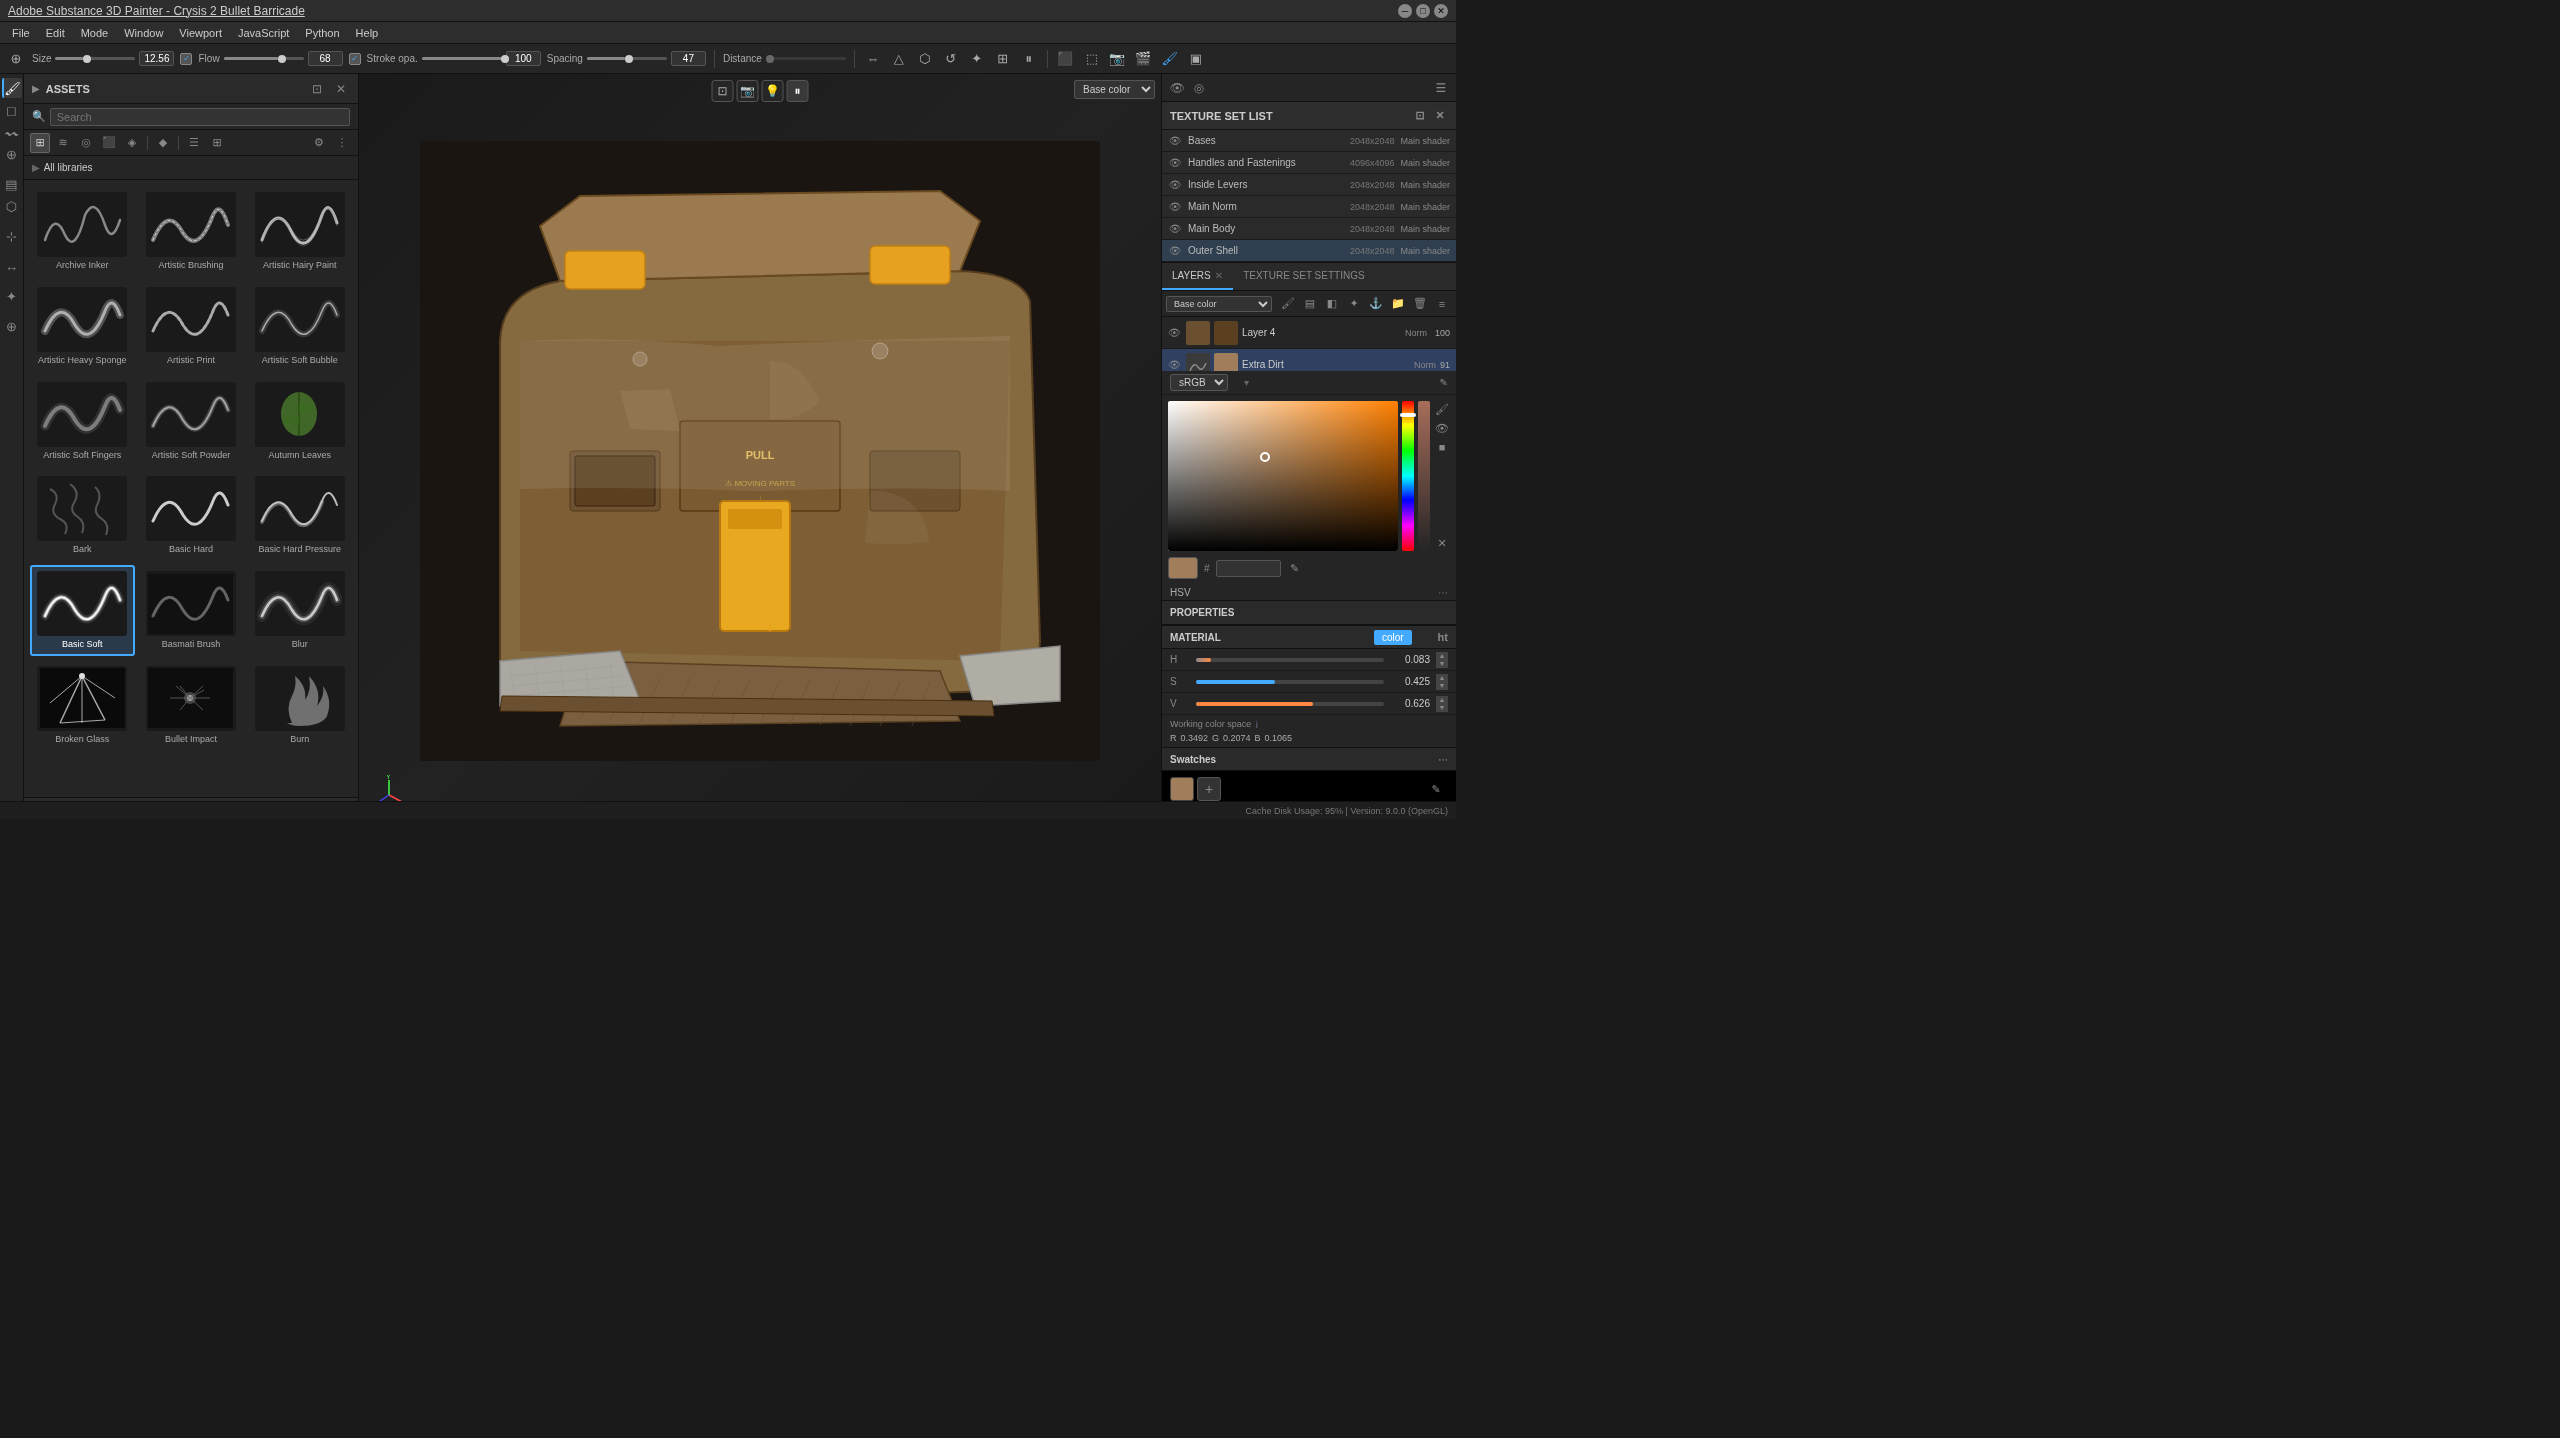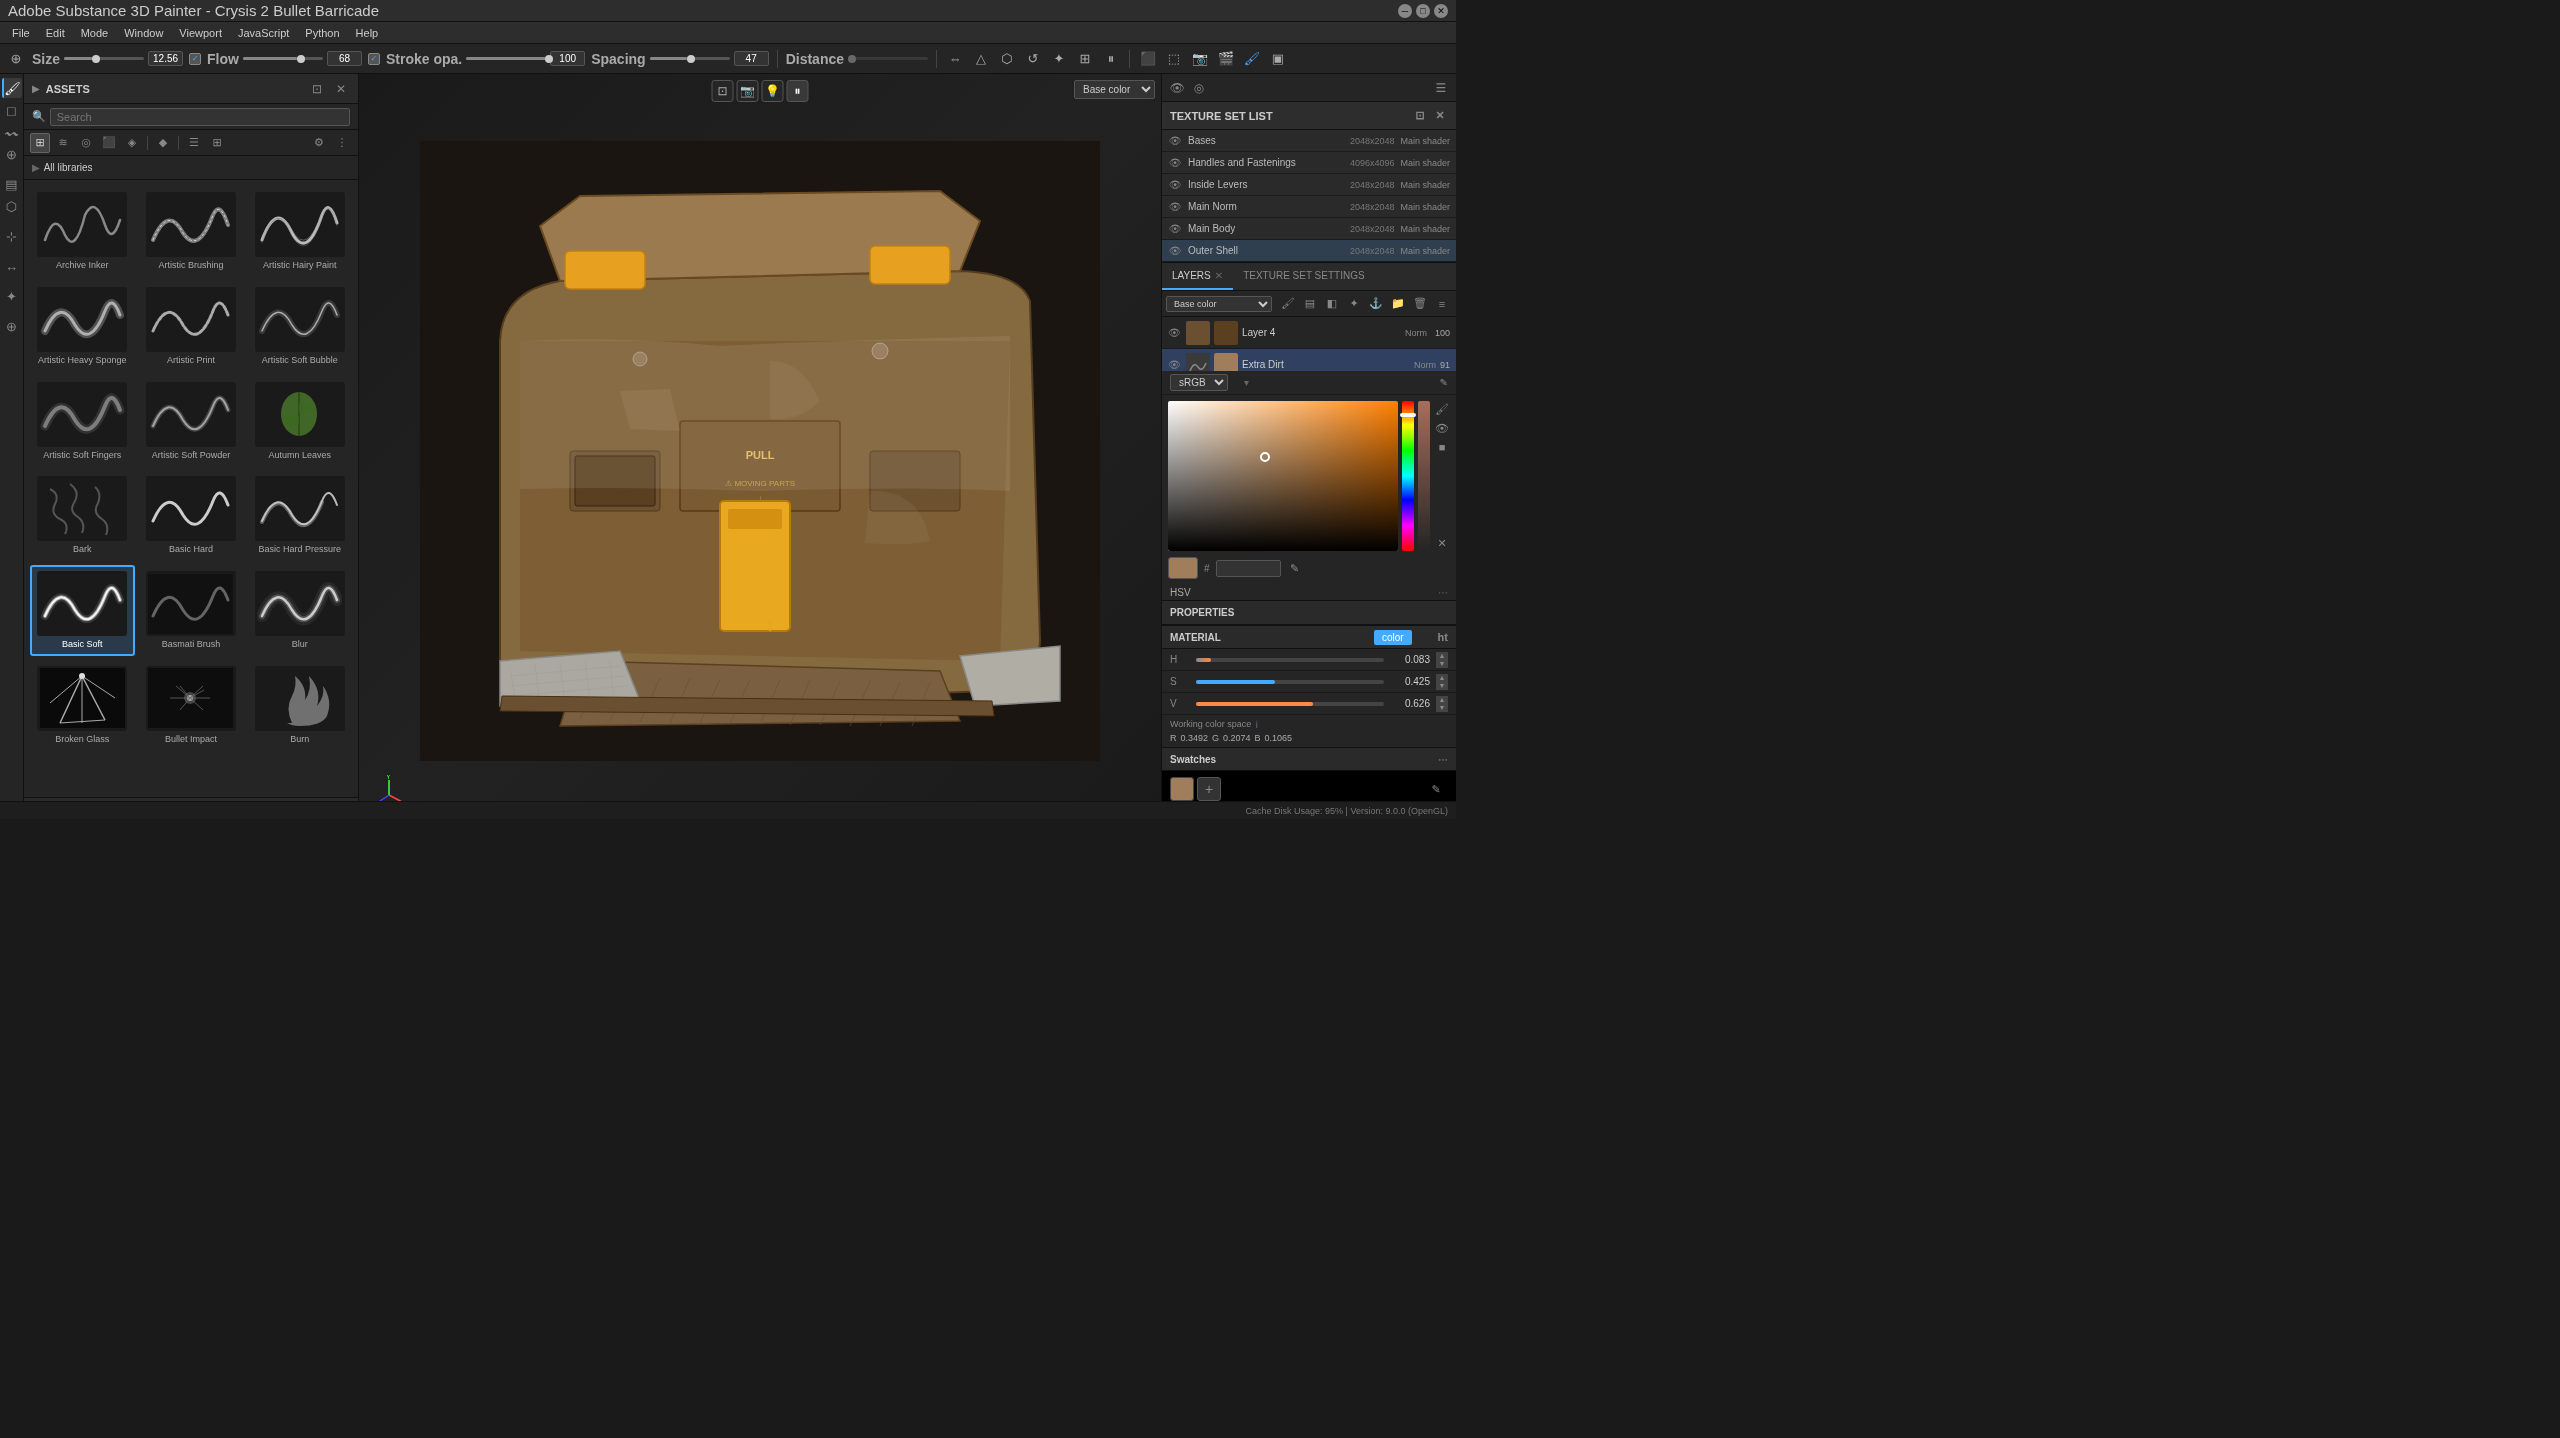--- a/index.html
+++ b/index.html
@@ -18,23 +18,24 @@
     #titlebar {
       height: 22px;
       background: #2d2d2d;
       display: flex;
       align-items: center;
       padding: 0 8px;
       border-bottom: 1px solid #111;
       position: relative;
     }
     #titlebar .title {
-      font-size: 15px;
+      font-size: 12px;
       color: #ccc;
       flex: 1;
+      text-decoration: underline;
     }
     #titlebar .win-controls {
       display: flex;
       gap: 4px;
     }
     #titlebar .win-btn {
       width: 14px; height: 14px;
       border-radius: 50%;
       border: none;
       cursor: pointer;
@@ -70,23 +71,22 @@
       padding: 0 6px;
       gap: 6px;
       border-bottom: 1px solid #111;
     }
     .toolbar-group {
       display: flex;
       align-items: center;
       gap: 4px;
     }
     .toolbar-label {
-      font-size: 14px;
+      font-size: 10px;
       color: #aaa;
-      font-weight: bold;
     }
     .toolbar-value {
       font-size: 10px;
       color: #fff;
       background: #333;
       border: 1px solid #555;
       padding: 1px 4px;
       border-radius: 2px;
       min-width: 35px;
       text-align: center;

